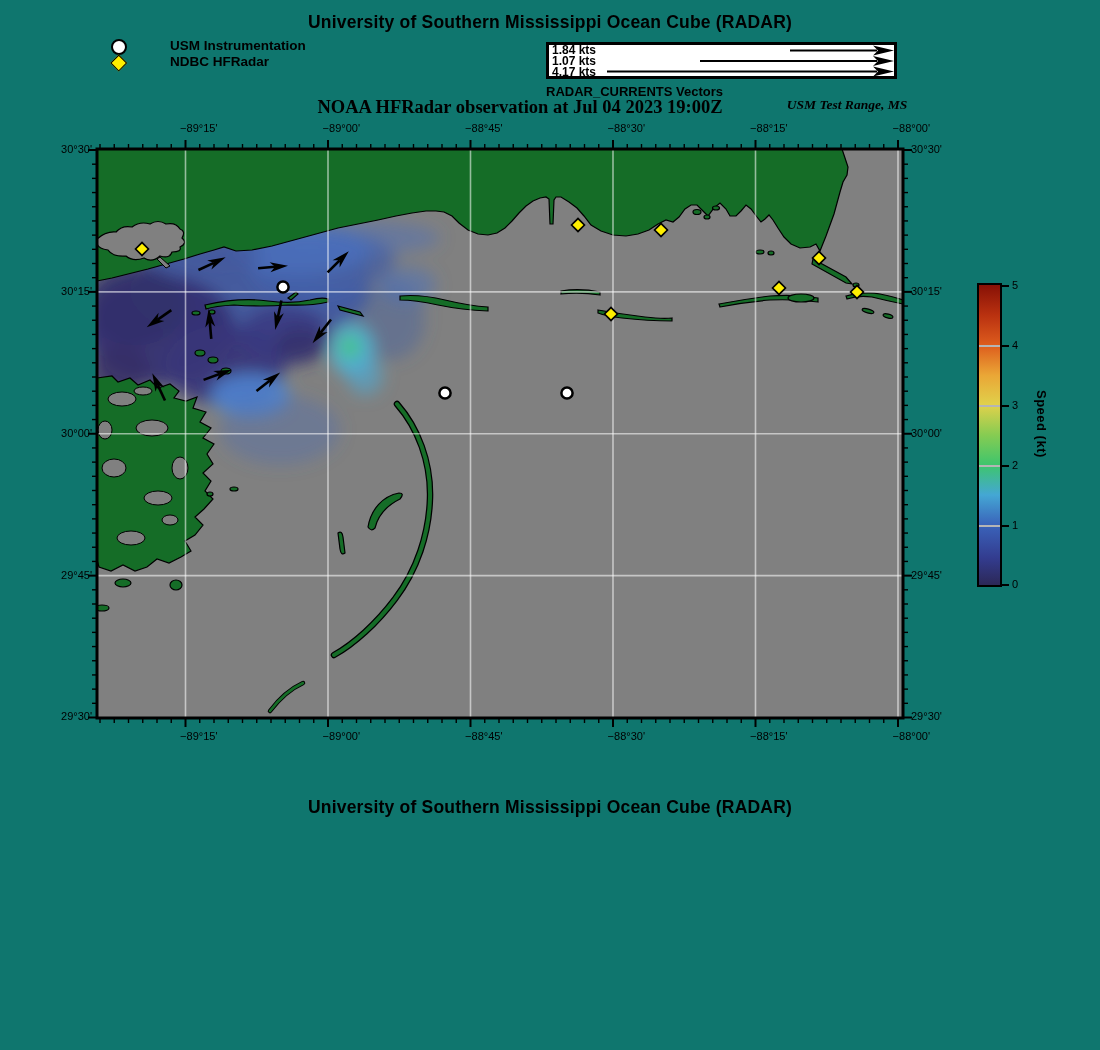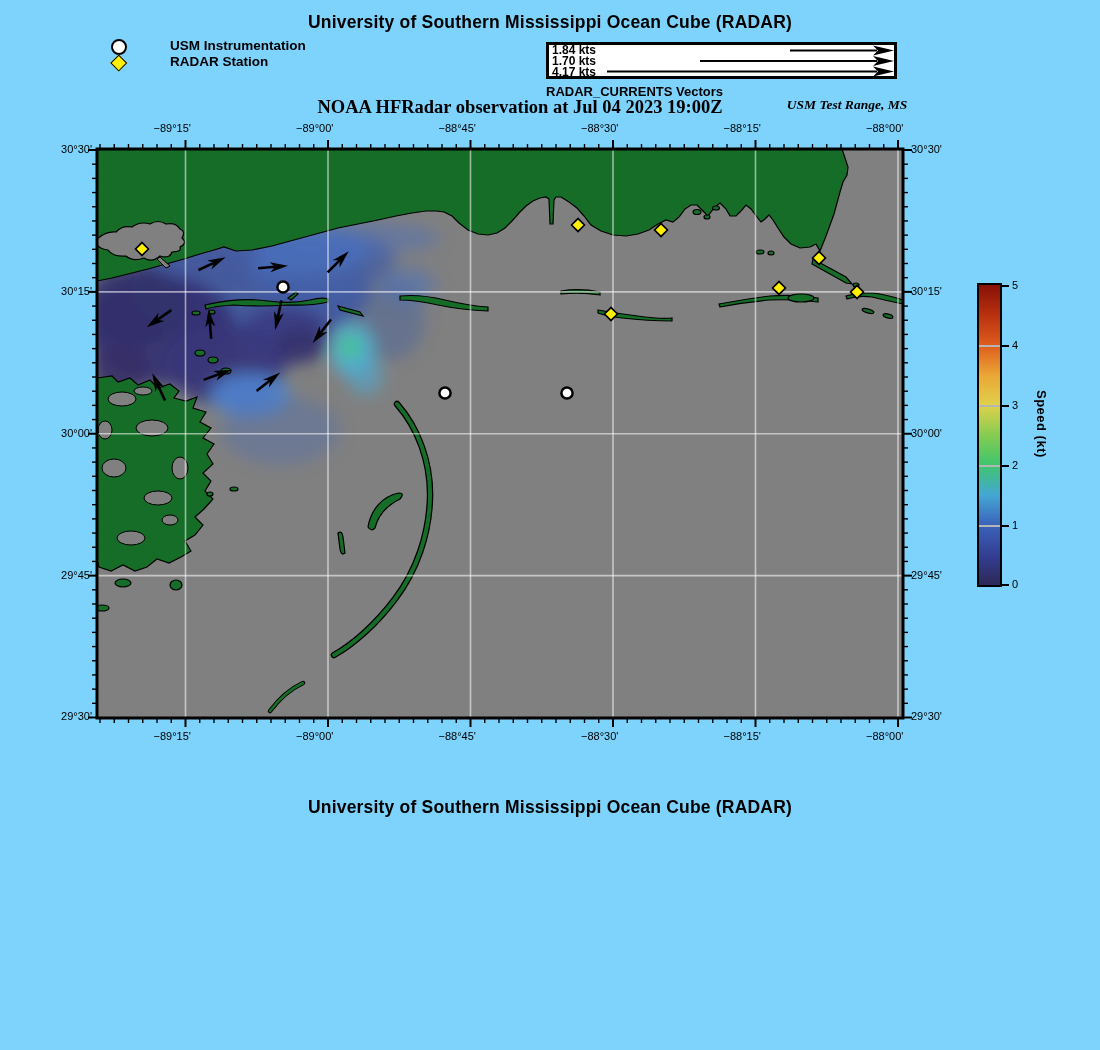--- a/index.html
+++ b/index.html
@@ -1,31 +1,31 @@
 <!DOCTYPE html>
 <html><head>
 <meta charset="utf-8">
 <style>
   html,body{margin:0;padding:0;background:#fff;}
-  #page{position:relative;width:1100px;height:1050px;background:#7dd3fc;overflow:hidden;
+  #page{position:relative;width:1100px;height:1050px;background:#0f766e;overflow:hidden;
         font-family:"Liberation Sans","DejaVu Sans",sans-serif;color:#000;}
   .abs{position:absolute;}
   .title{width:1100px;text-align:center;font-size:17.5px;font-weight:bold;letter-spacing:0.2px;}
   .subtitle{width:1040px;text-align:center;font-family:"Liberation Serif","DejaVu Serif",serif;
             font-size:18.5px;font-weight:bold;}
   .rangelabel{left:762px;top:97px;width:170px;text-align:center;
               font-family:"Liberation Serif","DejaVu Serif",serif;font-size:13.5px;font-weight:bold;font-style:italic;}
   .legendlabel{font-size:13.5px;font-weight:bold;line-height:14px;padding-left:42px;}
   .legend-circle{left:111px;top:39px;width:12px;height:12px;border:2.6px solid #000;border-radius:50%;background:#fff;}
   .legend-diamond{left:113px;top:57px;width:9.5px;height:9.5px;background:#ffef00;border:1.8px solid #000;transform:rotate(45deg);}
   .scalebox{left:546px;top:42px;width:351px;height:37px;border:3px solid #000;background:#fff;box-sizing:border-box;}
   .ktslabel{font-size:12px;font-weight:bold;line-height:12px;}
   .veccaption{left:546px;top:84px;font-size:13px;font-weight:bold;}
   .ticklabel{font-size:11px;line-height:13px;}
-  .xt{width:64px;text-align:left;}
+  .xt{width:64px;text-align:right;}
   .yl{width:56px;text-align:right;}
   .yr{width:60px;text-align:left;}
   .cbar{left:977px;top:283px;width:21px;height:300px;border:2.2px solid #000;
         background:linear-gradient(to top,#2c2857 0%,#333c8f 9%,#3a63ba 20%,#44a7d4 30%,#3ec56d 40%,
                    #86cc52 50%,#e0d14b 60%,#eaa636 70%,#dd5c1d 80%,#b93110 90%,#871106 100%);}
   .cbar-line{left:979px;width:21px;height:2px;background:#b5b5b5;}
   .cbar-tick{left:1001px;width:8px;height:2px;background:#000;}
   .cbar-num{left:1012px;font-size:11px;}
   .cbar-title{left:1034px;top:390px;writing-mode:vertical-rl;font-size:13px;font-weight:bold;letter-spacing:0.5px;}
   .footer-title{top:797px;}
@@ -33,25 +33,25 @@
 </head>
 <body>
 
 <div id="page">
 
   <div class="abs title" style="top:12px">University of Southern Mississippi Ocean Cube (RADAR)</div>
 
   <div class="abs legend-circle"></div>
   <span class="abs legendlabel" style="left:128px;top:39px">USM Instrumentation</span>
   <div class="abs legend-diamond"></div>
-  <span class="abs legendlabel" style="left:128px;top:55px">RADAR Station</span>
+  <span class="abs legendlabel" style="left:128px;top:55px">NDBC HFRadar</span>
 
   <div class="abs scalebox"></div>
   <span class="abs ktslabel" style="left:552px;top:44px">1.84 kts</span>
-  <span class="abs ktslabel" style="left:552px;top:55px">1.70 kts</span>
+  <span class="abs ktslabel" style="left:552px;top:55px">1.07 kts</span>
   <span class="abs ktslabel" style="left:552px;top:66px">4.17 kts</span>
   <svg class="abs" style="left:546px;top:42px" width="351" height="37">
     <g stroke="#000" stroke-width="2">
       <line x1="244" y1="8.5" x2="331" y2="8.5"></line>
       <line x1="154" y1="19" x2="331" y2="19"></line>
       <line x1="61" y1="29.5" x2="331" y2="29.5"></line>
     </g>
     <g fill="#000">
       <polygon points="327,3.5 348,8.5 327,13.5 332,8.5"></polygon>
       <polygon points="327,14 348,19 327,24 332,19"></polygon>

